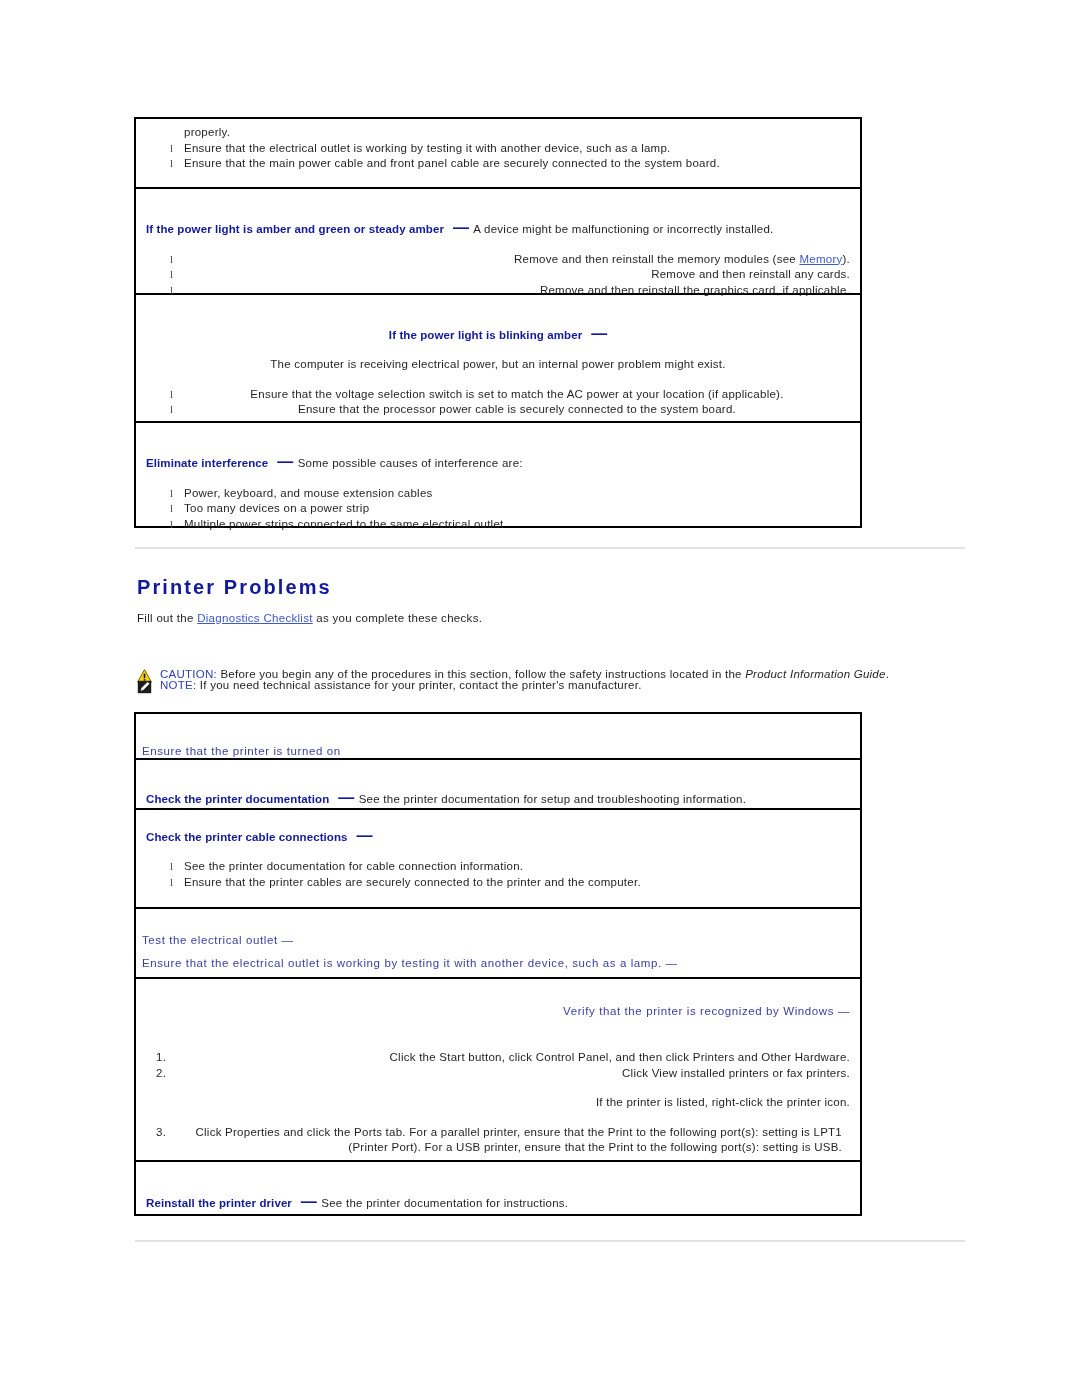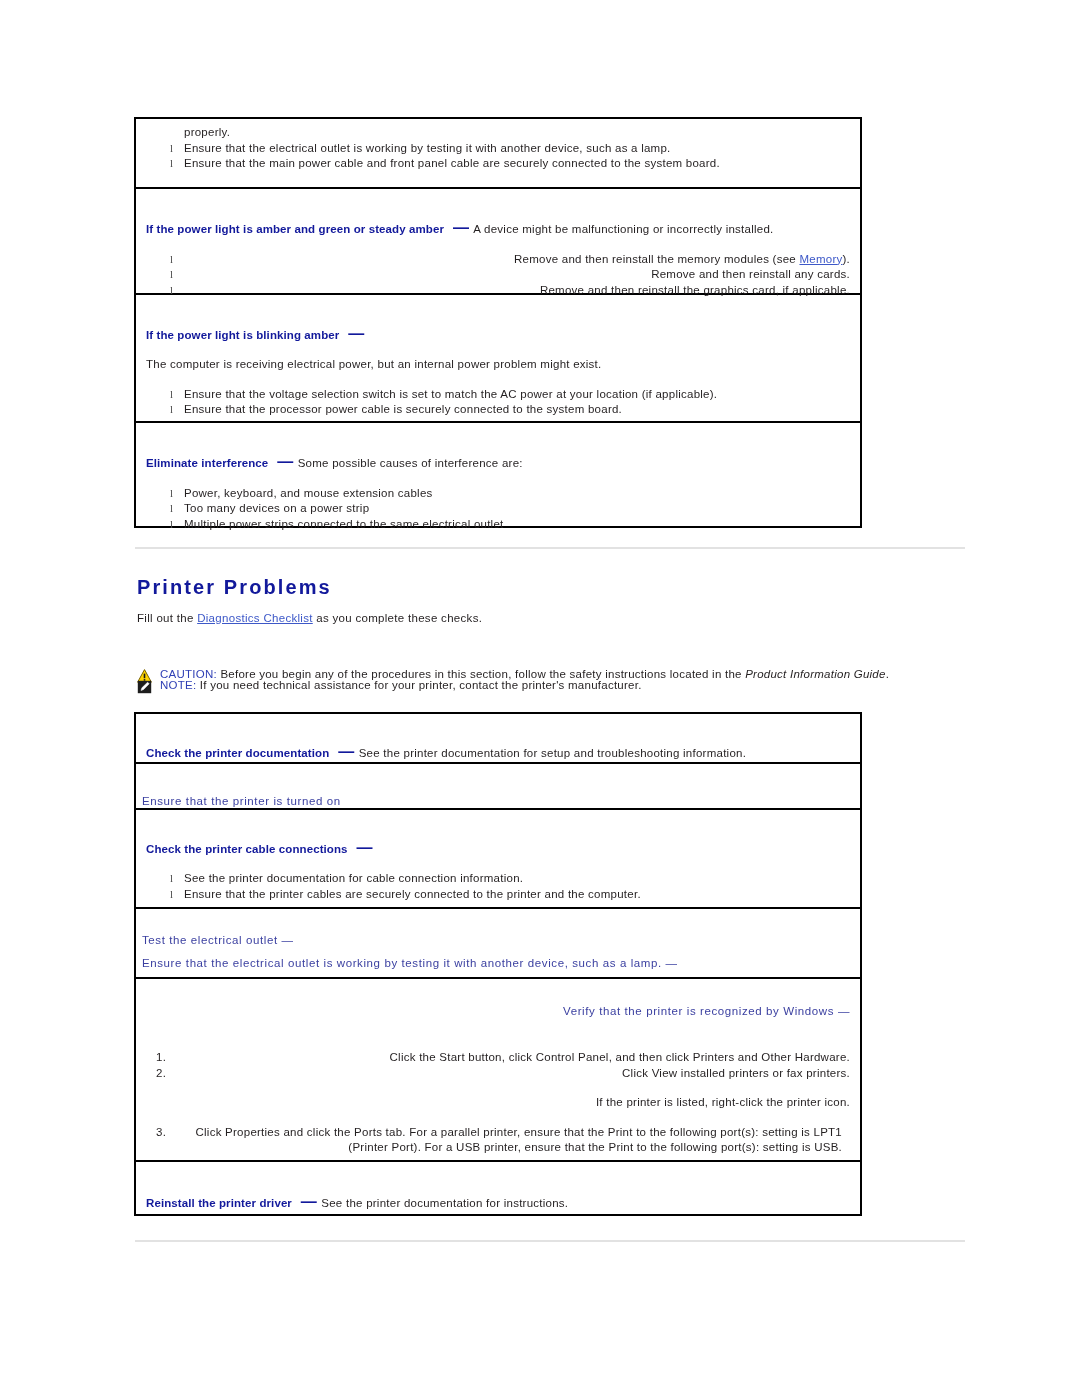--- a/index.html
+++ b/index.html
@@ -181,21 +181,21 @@
         </div>
         <ul class="bl" style="margin-top:14px;text-align:right;">
           <li><span>Remove and then reinstall the memory modules (see </span><a class="doclink" href="#">Memory</a><span>).</span></li>
           <li>Remove and then reinstall any cards.</li>
           <li>Remove and then reinstall the graphics card, if applicable.</li>
         </ul>
       </div>
     </div>
 
     <div class="row" style="height:128px;">
-      <div class="cellpad" style="padding-top:30px;">
+      <div class="cellpad" style="padding-top:30px;text-align:center;">
         <div>
           <span class="blue-bold">If the power light is blinking amber</span><span class="dash">&nbsp; <span>—</span></span>
         </div>
         <div class="t" style="margin-top:14px;">The computer is receiving electrical power, but an internal power problem might exist.</div>
         <ul class="bl" style="margin-top:14px;">
           <li>Ensure that the voltage selection switch is set to match the AC power at your location (if applicable).</li>
           <li>Ensure that the processor power cable is securely connected to the system board.</li>
         </ul>
       </div>
     </div>
@@ -240,34 +240,34 @@
         <rect x="0.8" y="0.8" width="13.4" height="12.4" fill="#1d1d1d"></rect>
         <polygon points="4.0,10.4 4.9,7.8 10.6,2.2 12.2,3.8 6.6,9.5" fill="#ffffff" stroke="#ffffff" stroke-width="0.5"></polygon>
         <polygon points="4.0,10.4 4.9,9.4 5.6,10.0" fill="#bdbdbd"></polygon>
       </svg>
     </span>
     <span><span class="label">NOTE:</span><span> If you need technical assistance for your printer, contact the printer's manufacturer.</span></span>
   </div>
 
   <div class="tbl" style="top:712px; height:504px;">
 
+    <div class="row" style="height:46px;">
+      <div class="cellpad" style="padding-top:27px; padding-left:6px;">
+        <span class="blue-plain">Ensure that the printer is turned on</span>
+      </div>
+    </div>
+
     <div class="row" style="height:50px;">
       <div class="cellpad" style="padding-top:29px;">
         <span class="blue-bold">Check the printer documentation</span><span class="dash">&nbsp; <span>—</span>&nbsp;</span><span class="t">See the printer documentation for setup and troubleshooting information.</span>
       </div>
     </div>
 
-    <div class="row" style="height:46px;">
-      <div class="cellpad" style="padding-top:27px; padding-left:6px;">
-        <span class="blue-plain">Ensure that the printer is turned on</span>
-      </div>
-    </div>
-
     <div class="row" style="height:99px;">
-      <div class="cellpad" style="padding-top:29px;">
+      <div class="cellpad" style="padding-top:17px;">
         <div>
           <span class="blue-bold">Check the printer cable connections</span><span class="dash">&nbsp; <span>—</span></span>
         </div>
         <ul class="bl" style="margin-top:14px;">
           <li>See the printer documentation for cable connection information.</li>
           <li>Ensure that the printer cables are securely connected to the printer and the computer.</li>
         </ul>
       </div>
     </div>
 

